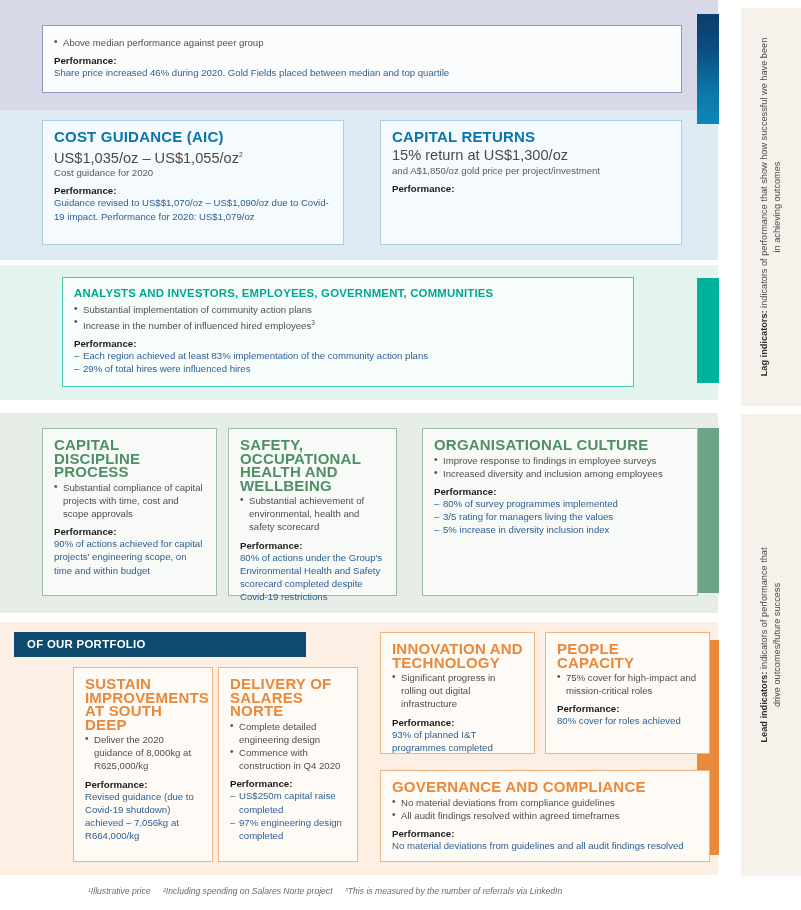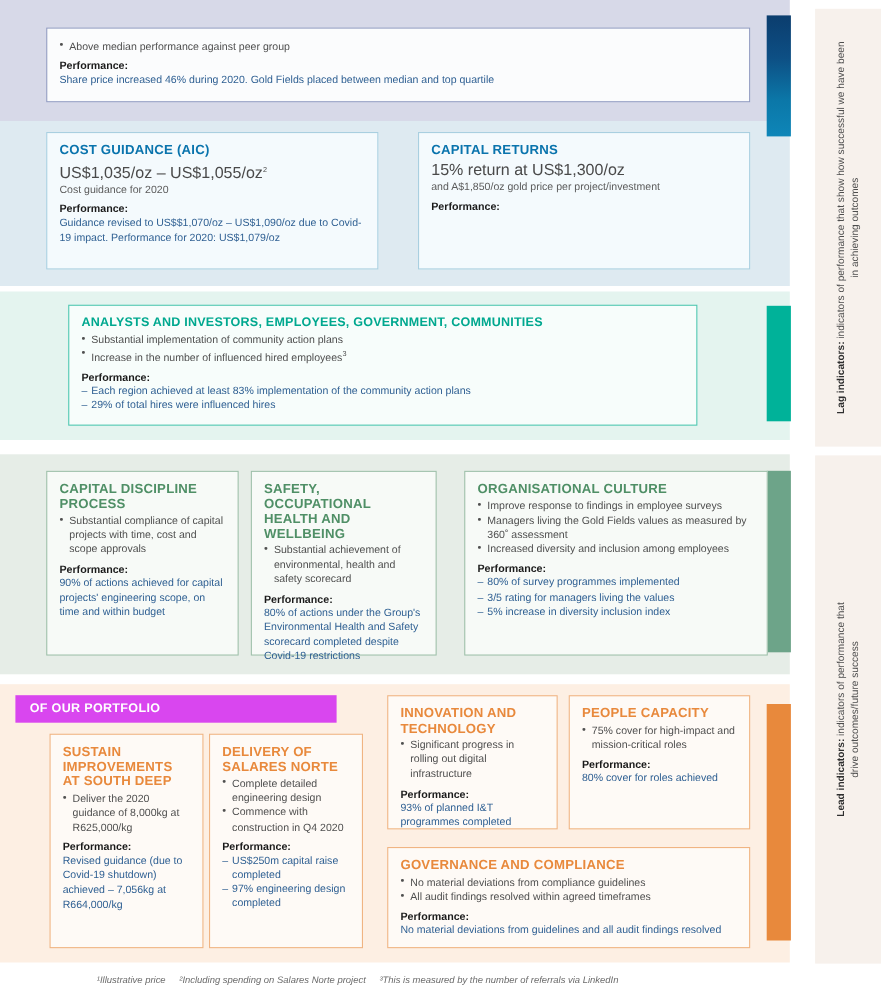--- a/index.html
+++ b/index.html
@@ -41,21 +41,21 @@
   .legend-l2 { display: block; }
 
   
   .card {
     position: absolute;
     background: #fbfcfd;
     border: 1px solid #9aa3c4;
     padding: 9px 11px 9px 11px;
   }
   .card h3 {
-    font-size: 12px; font-weight: bold; letter-spacing: .2px;
+    font-size: 15px; font-weight: bold; letter-spacing: .2px;
     line-height: 13.5px; margin-bottom: 2px;
   }
   .big { font-size: 14.6px; color:#4a4a4a; line-height: 18px; font-weight: normal; }
   .sub { font-size: 9.6px; color:#5b5b5b; line-height: 13px; }
   ul.bl { list-style: none; margin: 1px 0 0 0; }
   ul.bl li {
     font-size: 9.6px; line-height: 13.2px; color: #4f4f4f;
     padding-left: 9px; position: relative; margin-bottom: 0px;
   }
   ul.bl li:before {
@@ -78,28 +78,28 @@
 
   
   .c-teal { border-color:#4cc6b0; background:#f7fdfb; }
   .c-teal h3 { color:#00a88f; font-size: 11.4px; }
 
   
   .c-green { border-color:#9dbfa9; background:#f7faf7; }
   .c-green h3 { color:#4f8f66; }
 
   
-  .c-orange { border-color:#f0b482; background:#fefaf6; }
+  .c-orange { border-color:#f0b482; background:#fefaf6;margin-left:28px; }
   .c-orange h3 { color:#e8893c; }
   .c-orange ul.bl li, .c-orange .sub { color:#4f4f4f; }
 
   
   .strip {
     position: absolute; left: 14px; top: 632px; width: 292px; height: 25px;
-    background: #d946ef;
+    background: #0c4a6e;
   }
   .strip span {
     color:#ffffff; font-size: 11.4px; font-weight: bold; letter-spacing:.3px;
     line-height: 25px; padding-left: 13px; display:block;
   }
 
   
   .footnotes {
     position: absolute; left: 88px; top: 886px;
     font-size: 8.6px; font-style: italic; color:#6b6b6b; white-space: nowrap;
@@ -173,21 +173,20 @@
       <li>Substantial achievement of environmental, health and safety scorecard</li>
     </ul>
     <div class="perf-label">Performance:</div>
     <div class="perf-text">80% of actions under the Group's Environmental Health and Safety scorecard completed despite Covid-19 restrictions</div>
   </div>
 
   <div class="card c-green" style="left:422px; top:428px; width:276px; height:168px;">
     <h3>ORGANISATIONAL CULTURE</h3>
     <ul class="bl">
       <li>Improve response to findings in employee surveys</li>
-      <li>Managers living the Gold Fields values as measured by 360˚ assessment</li>
       <li>Increased diversity and inclusion among employees</li>
     </ul>
     <div class="perf-label">Performance:</div>
     <ul class="dash">
       <li>80% of survey programmes implemented</li>
       <li>3/5 rating for managers living the values</li>
       <li>5% increase in diversity inclusion index</li>
     </ul>
   </div>
 

